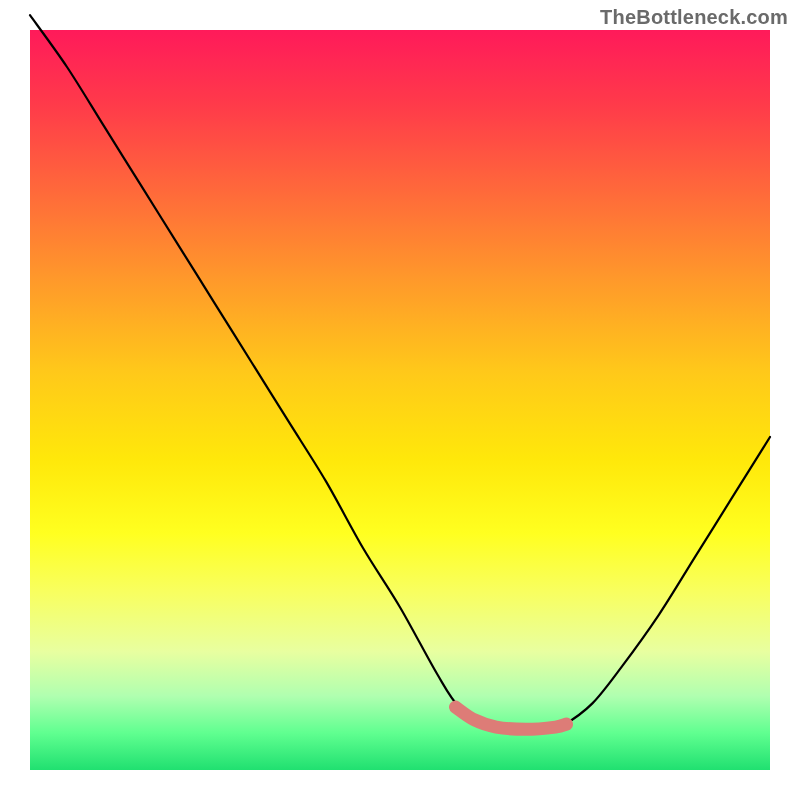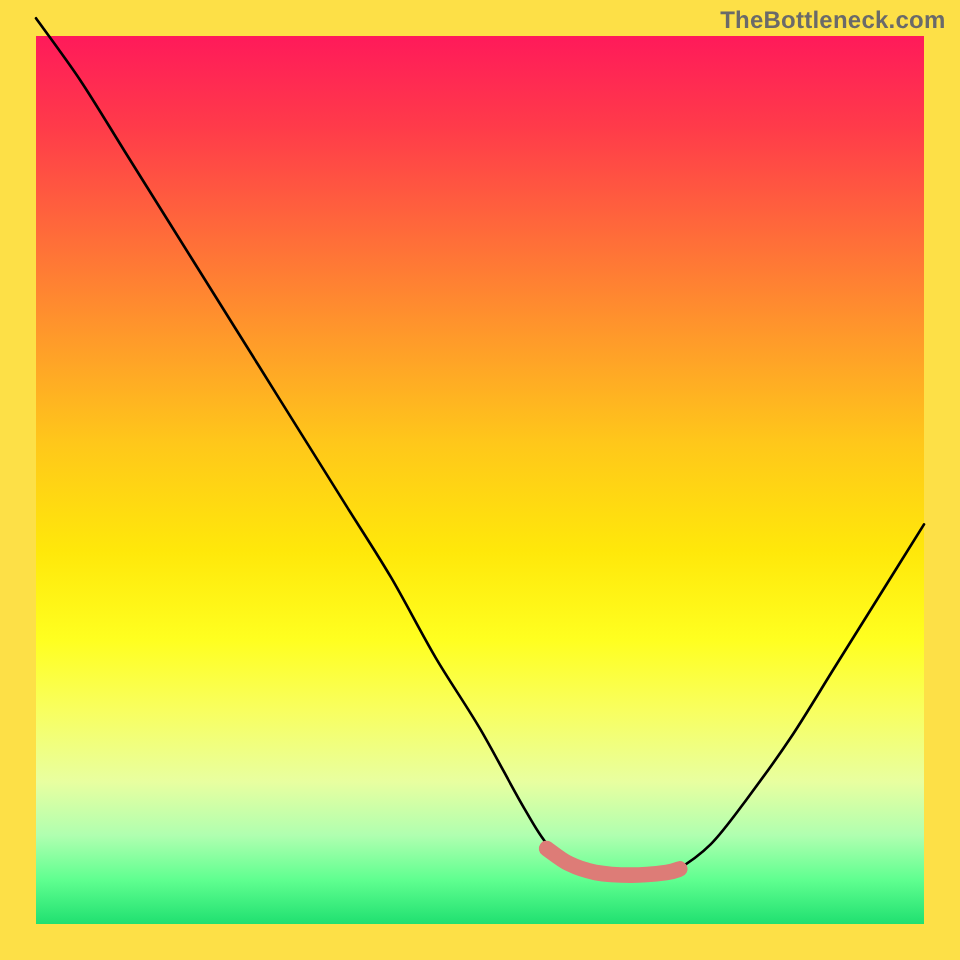--- a/index.html
+++ b/index.html
@@ -1,21 +1,21 @@
 <!DOCTYPE html>
 <html><head>
 <meta charset="utf-8">
 <style>
   * { margin: 0; padding: 0; box-sizing: border-box; }
   html, body { width: 800px; height: 800px; overflow: hidden; background: #000; }
   .frame {
     position: relative;
     width: 800px;
     height: 800px;
-    background: #fde047;
+    background: #ffffff;
   }
   .plot-area {
     position: absolute;
     left: 30px;
     top: 30px;
     width: 740px;
     height: 740px;
     background: linear-gradient(to bottom,
       #ff1a5a 0%,
       #ff3a4a 10%,

